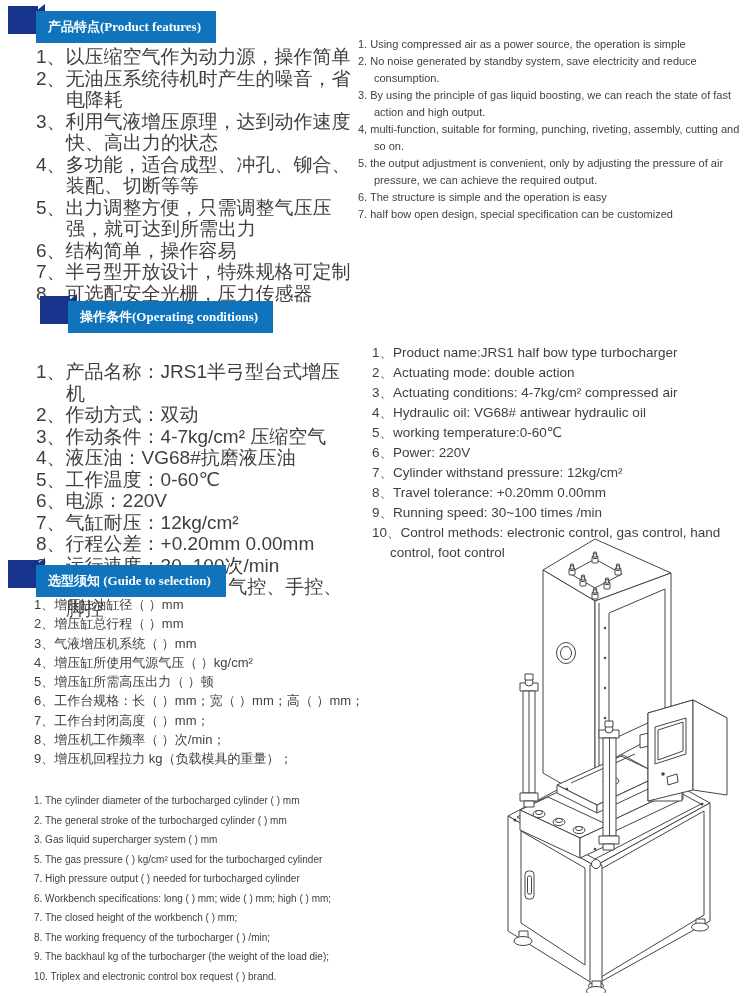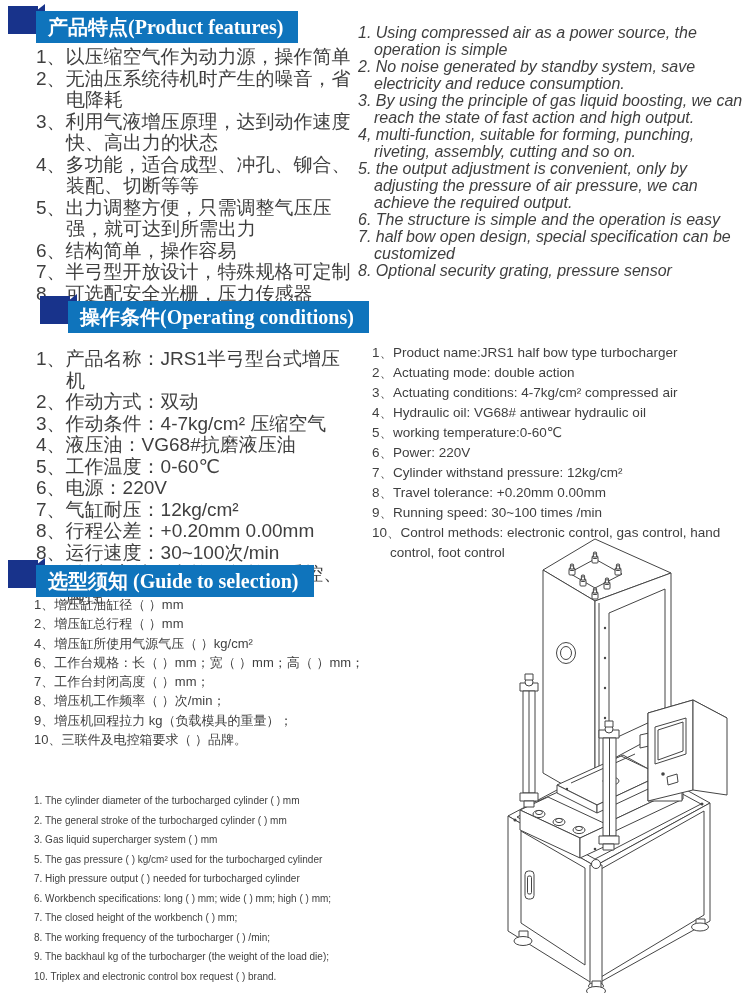--- a/index.html
+++ b/index.html
@@ -12,36 +12,36 @@
   .page{
     position:relative;width:750px;height:996px;background:#fff;overflow:hidden;
     font-family:"Liberation Sans","DejaVu Sans",sans-serif;color:var(--body-text);
   }
   
   .sec-header{position:absolute;left:8px;display:flex;align-items:flex-start;}
   .accent{width:30px;height:28px;background:var(--header-accent);flex:0 0 auto;}
   .bar{
     position:relative;margin-left:-2px;margin-top:5px;background:var(--header-bar);
     color:#fff;font-family:"Liberation Serif","DejaVu Serif",serif;font-weight:bold;
-    font-size:20px;line-height:32px;height:32px;padding:0 15px 0 12px;white-space:nowrap;text-align:right;
+    font-size:13px;line-height:32px;height:32px;padding:0 15px 0 12px;white-space:nowrap;text-align:right;
   }
   .fold{
     position:absolute;left:0;top:-7px;width:0;height:0;
     border-style:solid;border-width:0 0 7px 9px;
     border-color:transparent transparent var(--header-accent) transparent;
   }
   #h1{top:6px;} #h2{top:296px;margin-left:32px;} #h3{top:560px;}
   
   .list{position:absolute;}
   .list .li{padding-left:30px;text-indent:-30px;}
   .cn{font-size:19px;line-height:21.5px;}
   #s1-cn{left:36px;top:46px;width:322px;}
-  #s1-en{left:358px;top:24px;width:392px;font-size:16px;line-height:17px;font-style:italic;}
+  #s1-en{left:358px;top:36px;width:392px;font-size:11px;line-height:17px;}
   #s1-en .li{padding-left:16px;text-indent:-16px;}
-  #s2-cn{left:36px;top:348px;width:308px;}
+  #s2-cn{left:36px;top:361px;width:308px;}
   #s2-en{left:344px;top:343px;width:406px;font-size:13.5px;line-height:20px;}
   #s2-en .li{padding-left:18px;text-indent:-18px;margin-left:28px;}
   #s3-cn{left:34px;top:595px;width:432px;font-size:13px;line-height:19.3px;}
   #s3-cn .li{padding-left:24px;text-indent:-24px;}
   #s3-en{left:34px;top:791px;width:462px;font-size:10px;line-height:19.5px;}
   #s3-en .li{padding-left:18px;text-indent:-18px;}
   
   .figure{position:absolute;left:435px;top:533px;width:315px;height:460px;}
   .figure svg{display:block;}
   .ln{fill:#fff;stroke:var(--line);stroke-width:1;stroke-linejoin:round;}
@@ -68,21 +68,20 @@
       <div class="li">8、可选配安全光栅，压力传感器</div>
     </div>
   <div class="list" id="s1-en">
       <div class="li">1. Using compressed air as a power source, the operation is simple</div>
       <div class="li">2. No noise generated by standby system, save electricity and reduce consumption.</div>
       <div class="li">3. By using the principle of gas liquid boosting, we can reach the state of fast action and high output.</div>
       <div class="li">4, multi-function, suitable for forming, punching, riveting, assembly, cutting and so on.</div>
       <div class="li">5. the output adjustment is convenient, only by adjusting the pressure of air pressure, we can achieve the required output.</div>
       <div class="li">6. The structure is simple and the operation is easy</div>
       <div class="li">7. half bow open design, special specification can be customized</div>
-      <div class="li">8. Optional security grating, pressure sensor</div>
     </div>
 
   <div class="sec-header" id="h2">
     <span class="accent"></span>
     <h2 class="bar" style="margin:5px 0 0 -2px;"><span class="fold"></span><span>操作条件(Operating conditions)</span></h2>
   </div>
   <div class="list cn" id="s2-cn">
       <div class="li">1、产品名称：JRS1半弓型台式增压机</div>
       <div class="li">2、作动方式：双动</div>
       <div class="li">3、作动条件：4-7kg/cm² 压缩空气</div>
@@ -107,26 +106,27 @@
       <div class="li">10、Control methods: electronic control, gas control, hand control, foot control</div>
     </div>
 
   <div class="sec-header" id="h3">
     <span class="accent"></span>
     <h2 class="bar" style="margin:5px 0 0 -2px;"><span class="fold"></span><span>选型须知 (Guide to selection)</span></h2>
   </div>
   <div class="list" id="s3-cn">
       <div class="li">1、增压缸油缸径（ ）mm</div>
       <div class="li">2、增压缸总行程（ ）mm</div>
+      <div class="li">3、气液增压机系统（ ）mm</div>
       <div class="li">4、增压缸所使用气源气压（ ）kg/cm²</div>
+      <div class="li">5、增压缸所需高压出力（ ）顿</div>
       <div class="li">6、工作台规格：长（ ）mm；宽（ ）mm；高（ ）mm；</div>
       <div class="li">7、工作台封闭高度（ ）mm；</div>
       <div class="li">8、增压机工作频率（ ）次/min；</div>
       <div class="li">9、增压机回程拉力 kg（负载模具的重量）；</div>
-      <div class="li">10、三联件及电控箱要求（ ）品牌。</div>
     </div>
   <div class="list" id="s3-en">
       <div class="li">1. The cylinder diameter of the turbocharged cylinder ( ) mm</div>
       <div class="li">2. The general stroke of the turbocharged cylinder ( ) mm</div>
       <div class="li">3. Gas liquid supercharger system ( ) mm</div>
       <div class="li">5. The gas pressure ( ) kg/cm² used for the turbocharged cylinder</div>
       <div class="li">7. High pressure output ( ) needed for turbocharged cylinder</div>
       <div class="li">6. Workbench specifications: long ( ) mm; wide ( ) mm; high ( ) mm;</div>
       <div class="li">7. The closed height of the workbench ( ) mm;</div>
       <div class="li">8. The working frequency of the turbocharger ( ) /min;</div>

